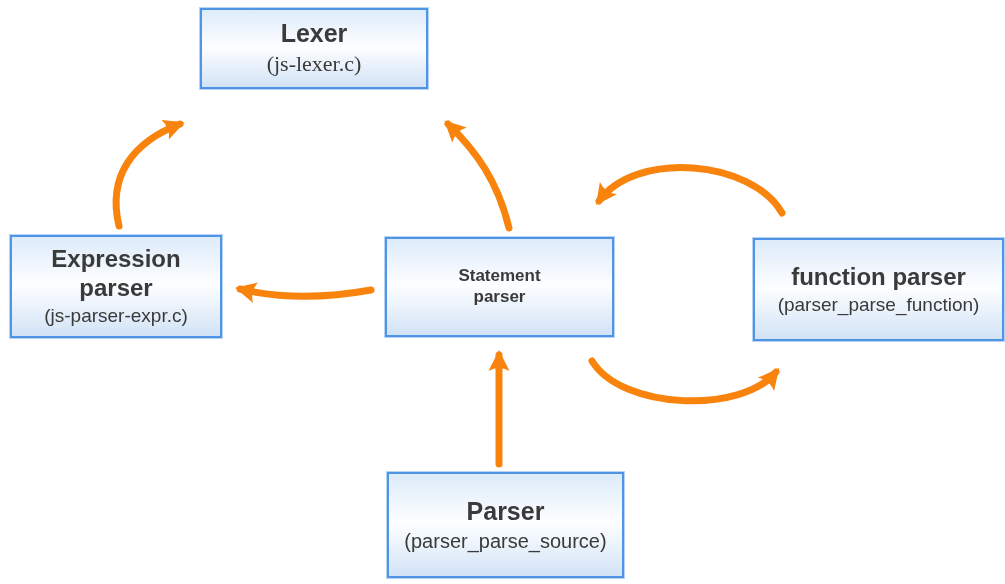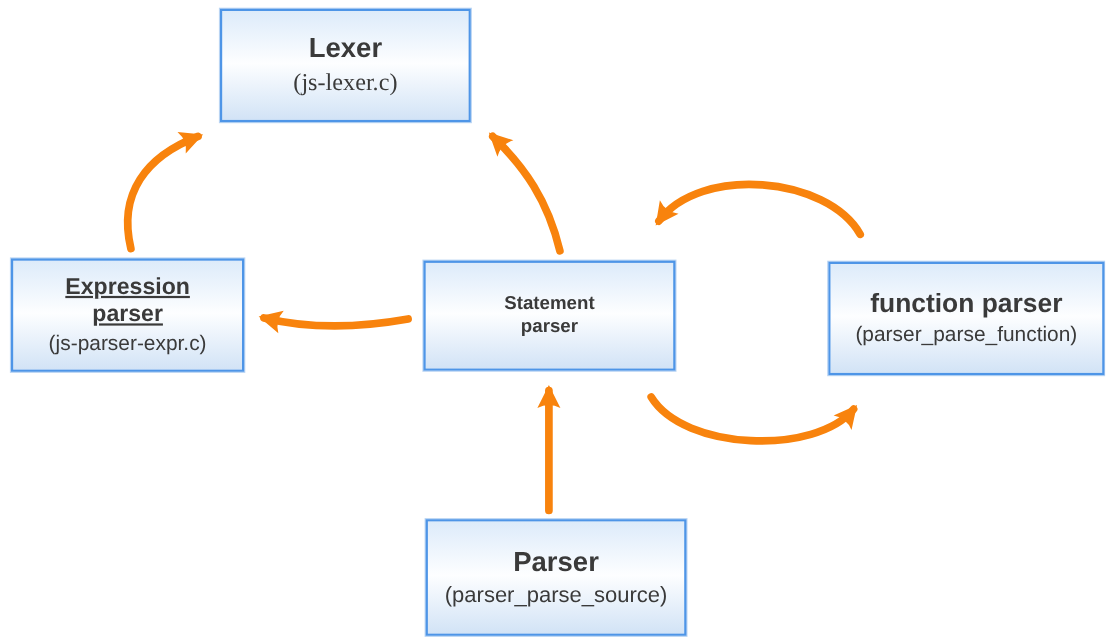--- a/index.html
+++ b/index.html
@@ -44,26 +44,26 @@
     background: linear-gradient(180deg, var(--node-fill-top) 0%, var(--node-fill-mid) 48%, var(--node-fill-bottom) 100%);
     border: 2px solid var(--node-border);
     box-shadow: 0 0 0 1px var(--node-halo);
     color: var(--node-text);
   }
   .node .title { font-weight: bold; line-height: 1.22; }
   .node .title .tl { display: block; }
   .node .title .tl:empty { display: none; }
   .node .subtitle { line-height: 1.3; margin-top: 2px; }
 
-  .node-lexer     { left: 200px; top: 8px;   width: 228px; height: 103px; }
+  .node-lexer     { left: 200px; top: 8px;   width: 228px; height: 81px; }
   .node-lexer .title    { font-size: 25px; }
   .node-lexer .subtitle { font-size: 22px; font-family: Liberation Serif, serif; }
 
   .node-expression { left: 10px; top: 235px; width: 212px; height: 103px; }
-  .node-expression .title    { font-size: 21px; text-decoration: underline; }
+  .node-expression .title    { font-size: 24px; }
   .node-expression .subtitle { font-size: 19px; }
 
   .node-statement { left: 385px; top: 237px; width: 229px; height: 100px; }
   .node-statement .title    { font-size: 17px; }
   .node-statement .subtitle { font-size: 20px; }
 
   .node-function  { left: 753px; top: 238px; width: 251px; height: 103px; }
   .node-function .title    { font-size: 24px; }
   .node-function .subtitle { font-size: 19px; }
 

